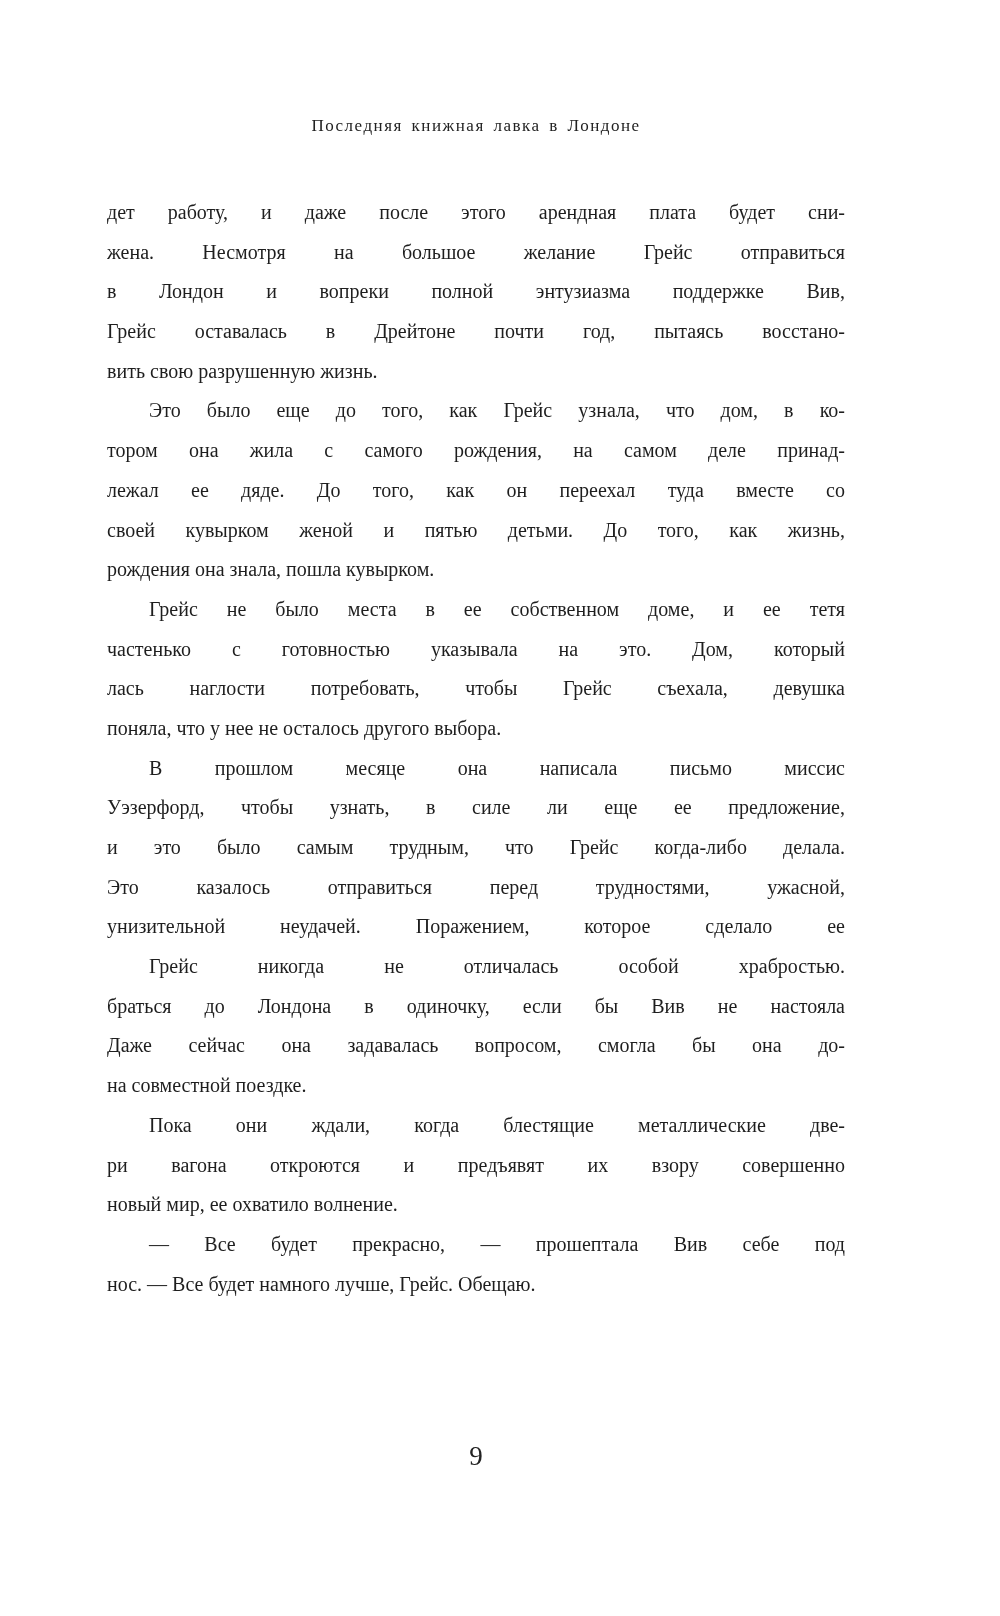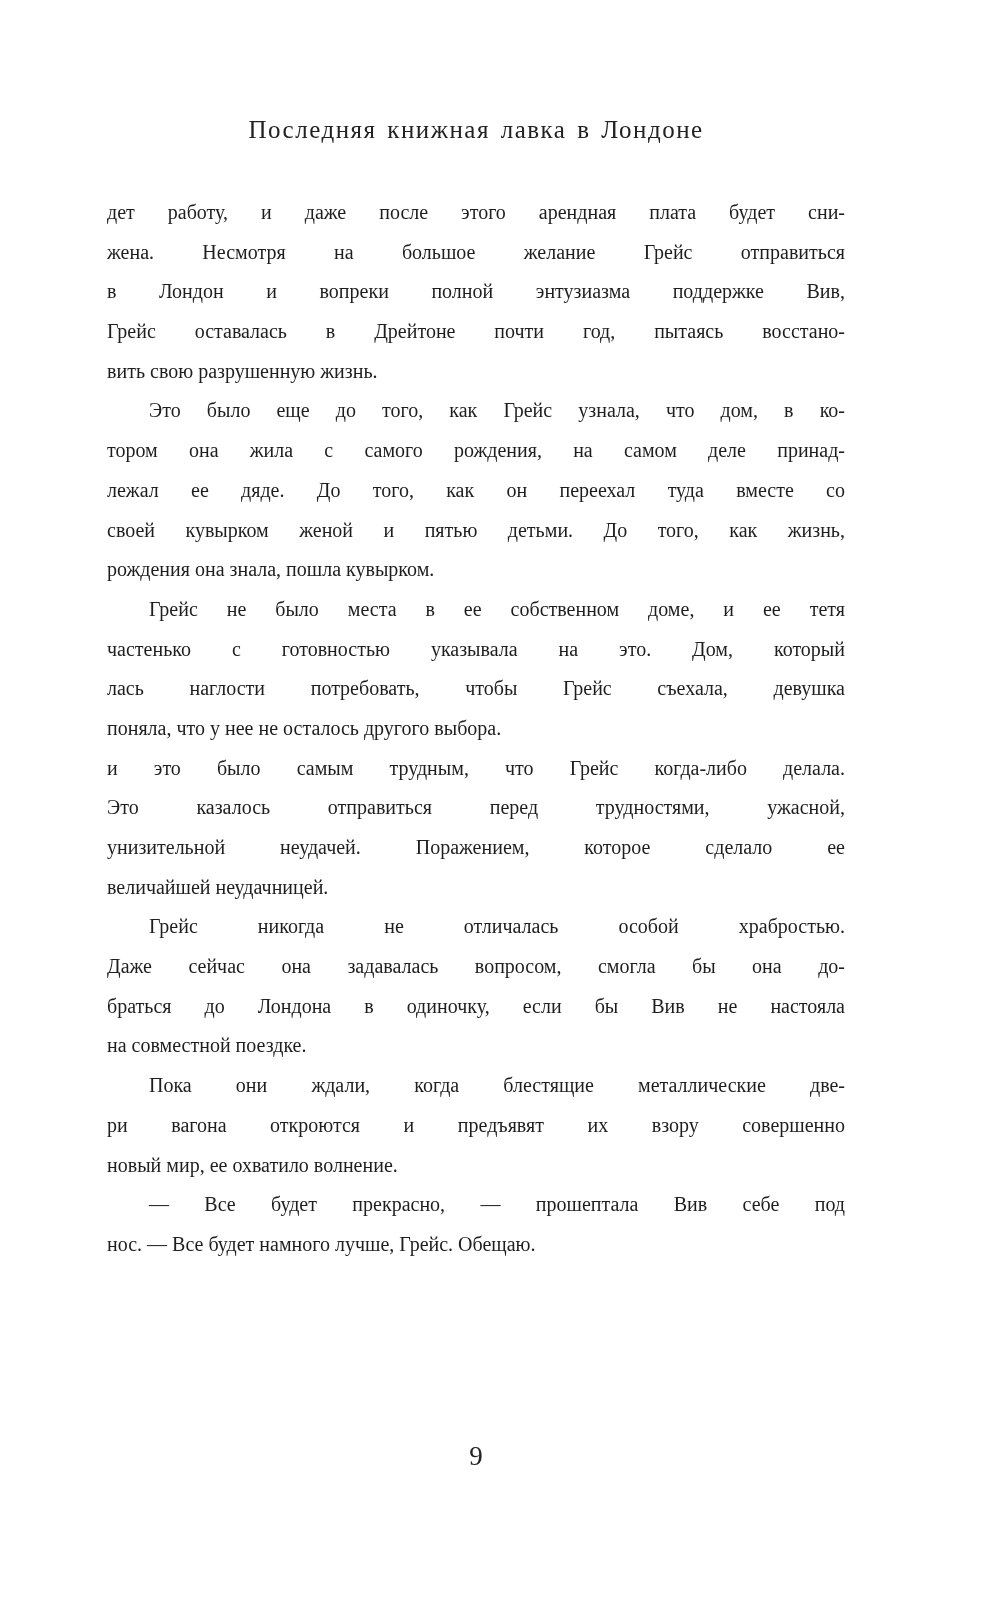--- a/index.html
+++ b/index.html
@@ -19,21 +19,21 @@
     width: 1000px;
     height: 1616px;
     background: #ffffff;
   }
   .running-header {
     position: absolute;
     top: 116px;
     left: 107px;
     width: 738px;
     text-align: center;
-    font-size: 25px;
+    font-size: 17px;
     letter-spacing: 1.5px;
     word-spacing: 3px;
     color: #222222;
     white-space: nowrap;
   }
   .text-block {
     position: absolute;
     top: 193px;
     left: 107px;
     width: 738px;
@@ -77,27 +77,28 @@
       <div class="line last">вить свою разрушенную жизнь.</div>
       <div class="line indent">Это было еще до того, как Грейс узнала, что дом, в ко-</div>
       <div class="line">тором она жила с самого рождения, на самом деле принад-</div>
       <div class="line">лежал ее дяде. До того, как он переехал туда вместе со</div>
       <div class="line">своей кувырком женой и пятью детьми. До того, как жизнь,</div>
       <div class="line last">рождения она знала, пошла кувырком.</div>
       <div class="line indent">Грейс не было места в ее собственном доме, и ее тетя</div>
       <div class="line">частенько с готовностью указывала на это. Дом, который</div>
       <div class="line">лась наглости потребовать, чтобы Грейс съехала, девушка</div>
       <div class="line last">поняла, что у нее не осталось другого выбора.</div>
+      <div class="line indent">В прошлом месяце она написала письмо миссис</div>
+      <div class="line">Уэзерфорд, чтобы узнать, в силе ли еще ее предложение,</div>
       <div class="line">и это было самым трудным, что Грейс когда-либо делала.</div>
       <div class="line">Это казалось отправиться перед трудностями, ужасной,</div>
       <div class="line">унизительной неудачей. Поражением, которое сделало ее</div>
-      <div class="line last">величайшей неудачницей.</div>
       <div class="line indent">Грейс никогда не отличалась особой храбростью.</div>
+      <div class="line">браться до Лондона в одиночку, если бы Вив не настояла</div>
       <div class="line">Даже сейчас она задавалась вопросом, смогла бы она до-</div>
-      <div class="line">браться до Лондона в одиночку, если бы Вив не настояла</div>
       <div class="line last">на совместной поездке.</div>
       <div class="line indent">Пока они ждали, когда блестящие металлические две-</div>
       <div class="line">ри вагона откроются и предъявят их взору совершенно</div>
       <div class="line last">новый мир, ее охватило волнение.</div>
       <div class="line indent">— Все будет прекрасно, — прошептала Вив себе под</div>
       <div class="line last">нос. — Все будет намного лучше, Грейс. Обещаю.</div>
     </div>
 
   <div class="page-number">9</div>
 </div>

